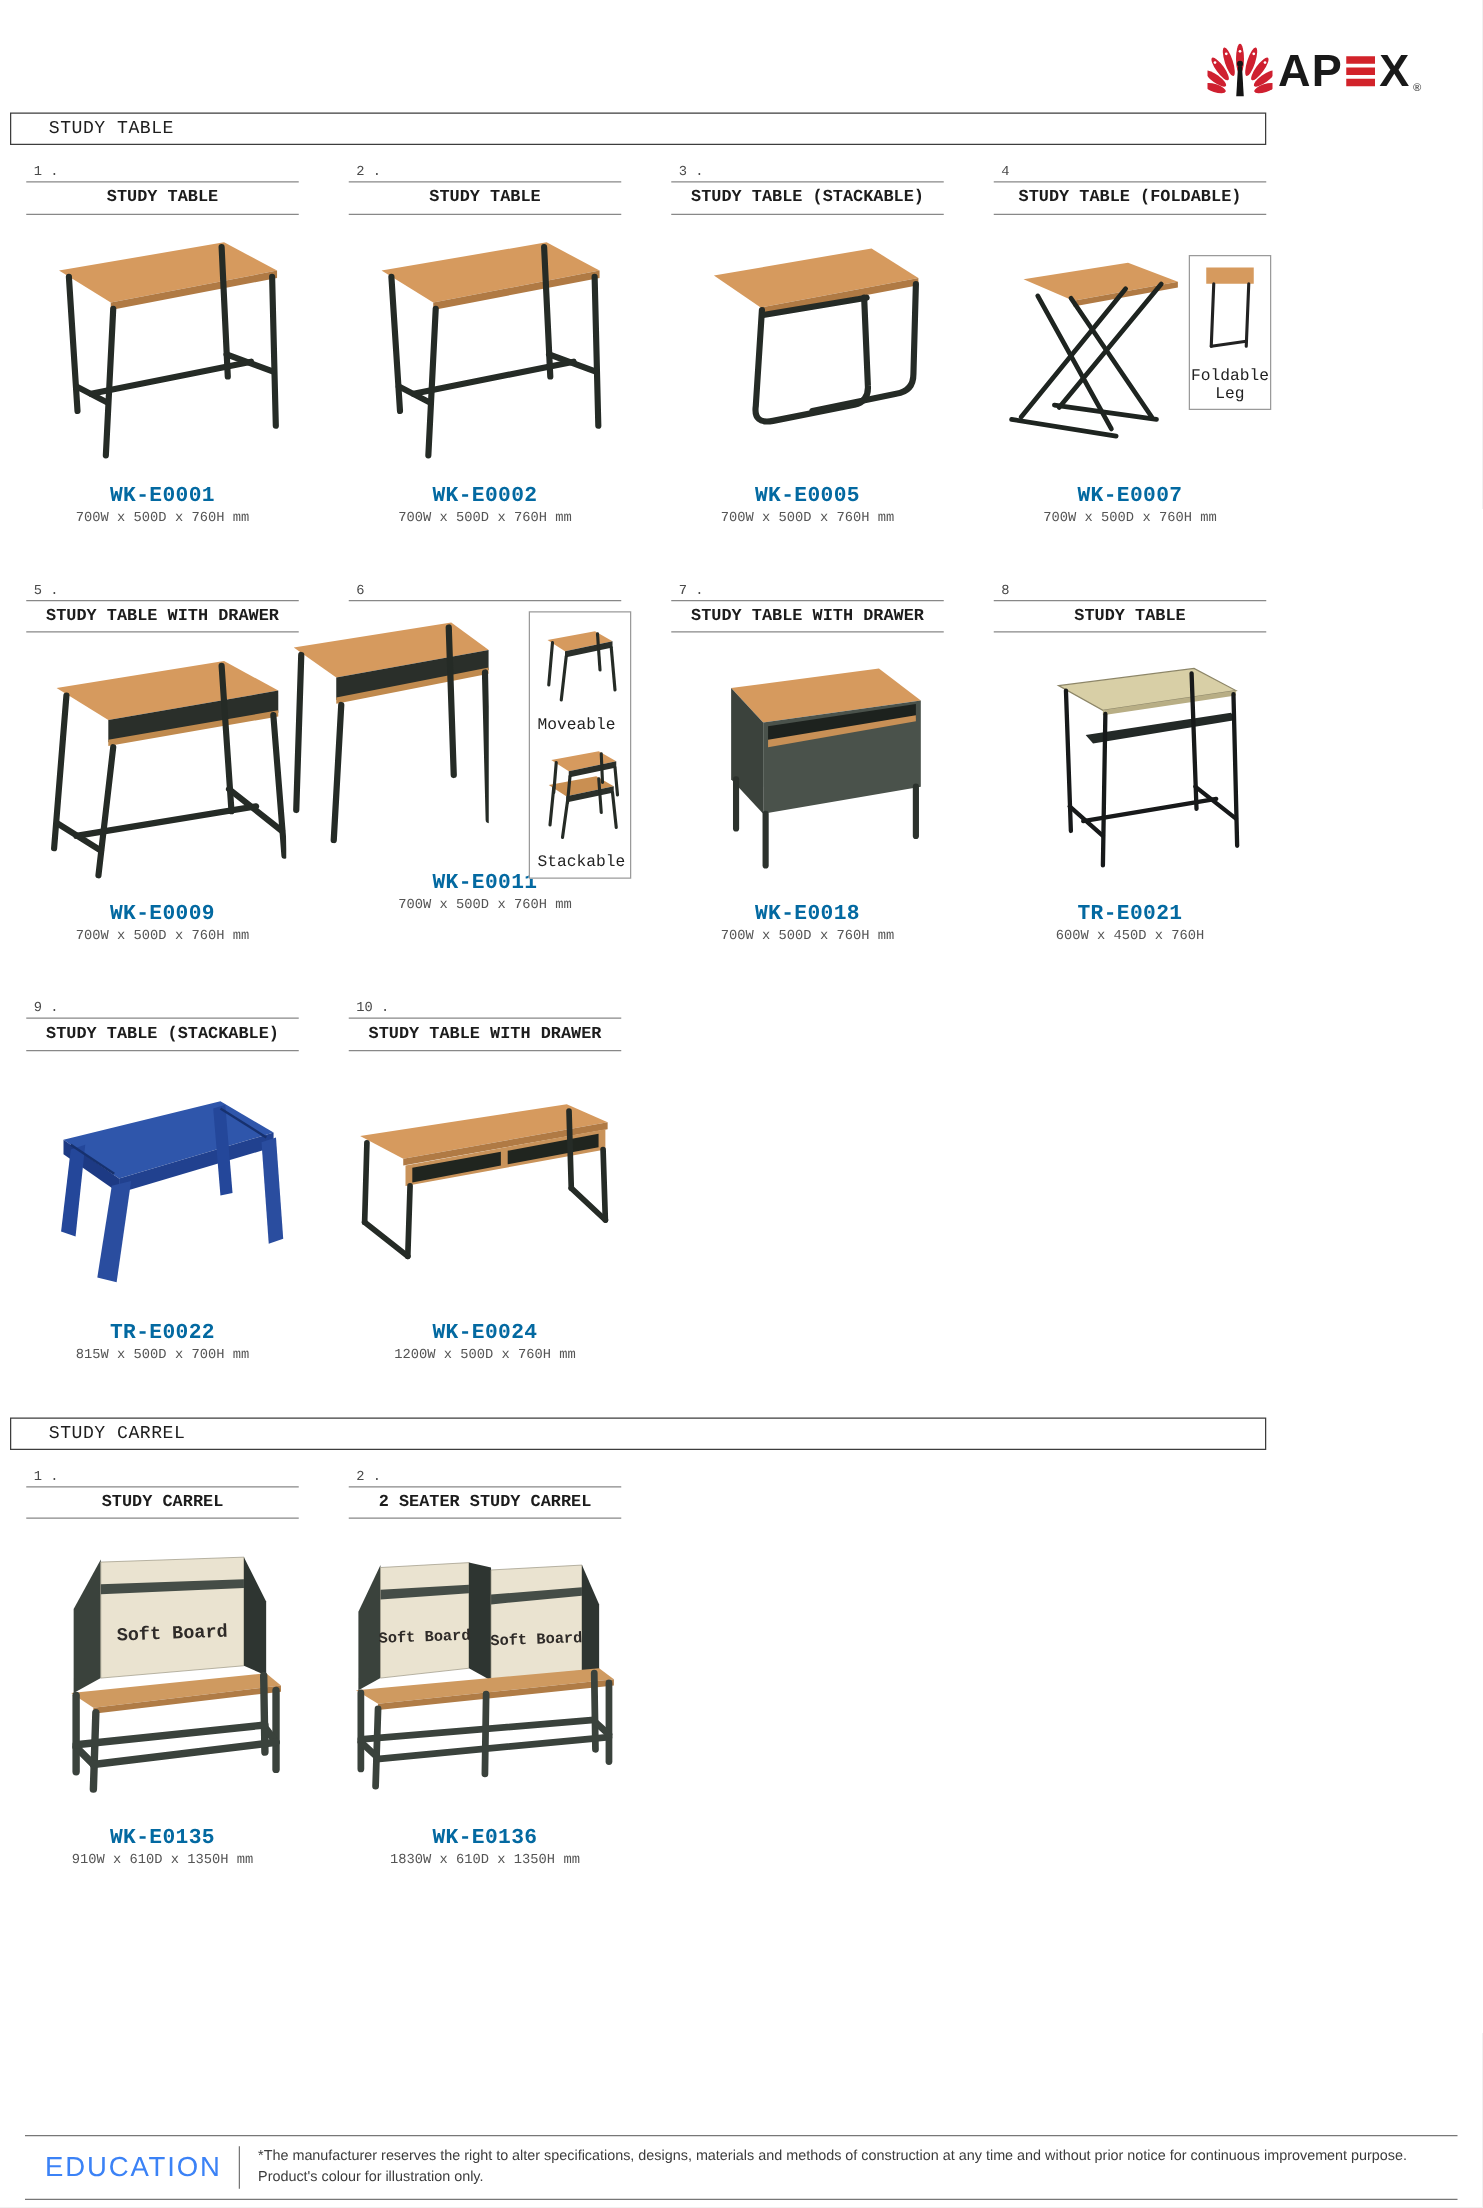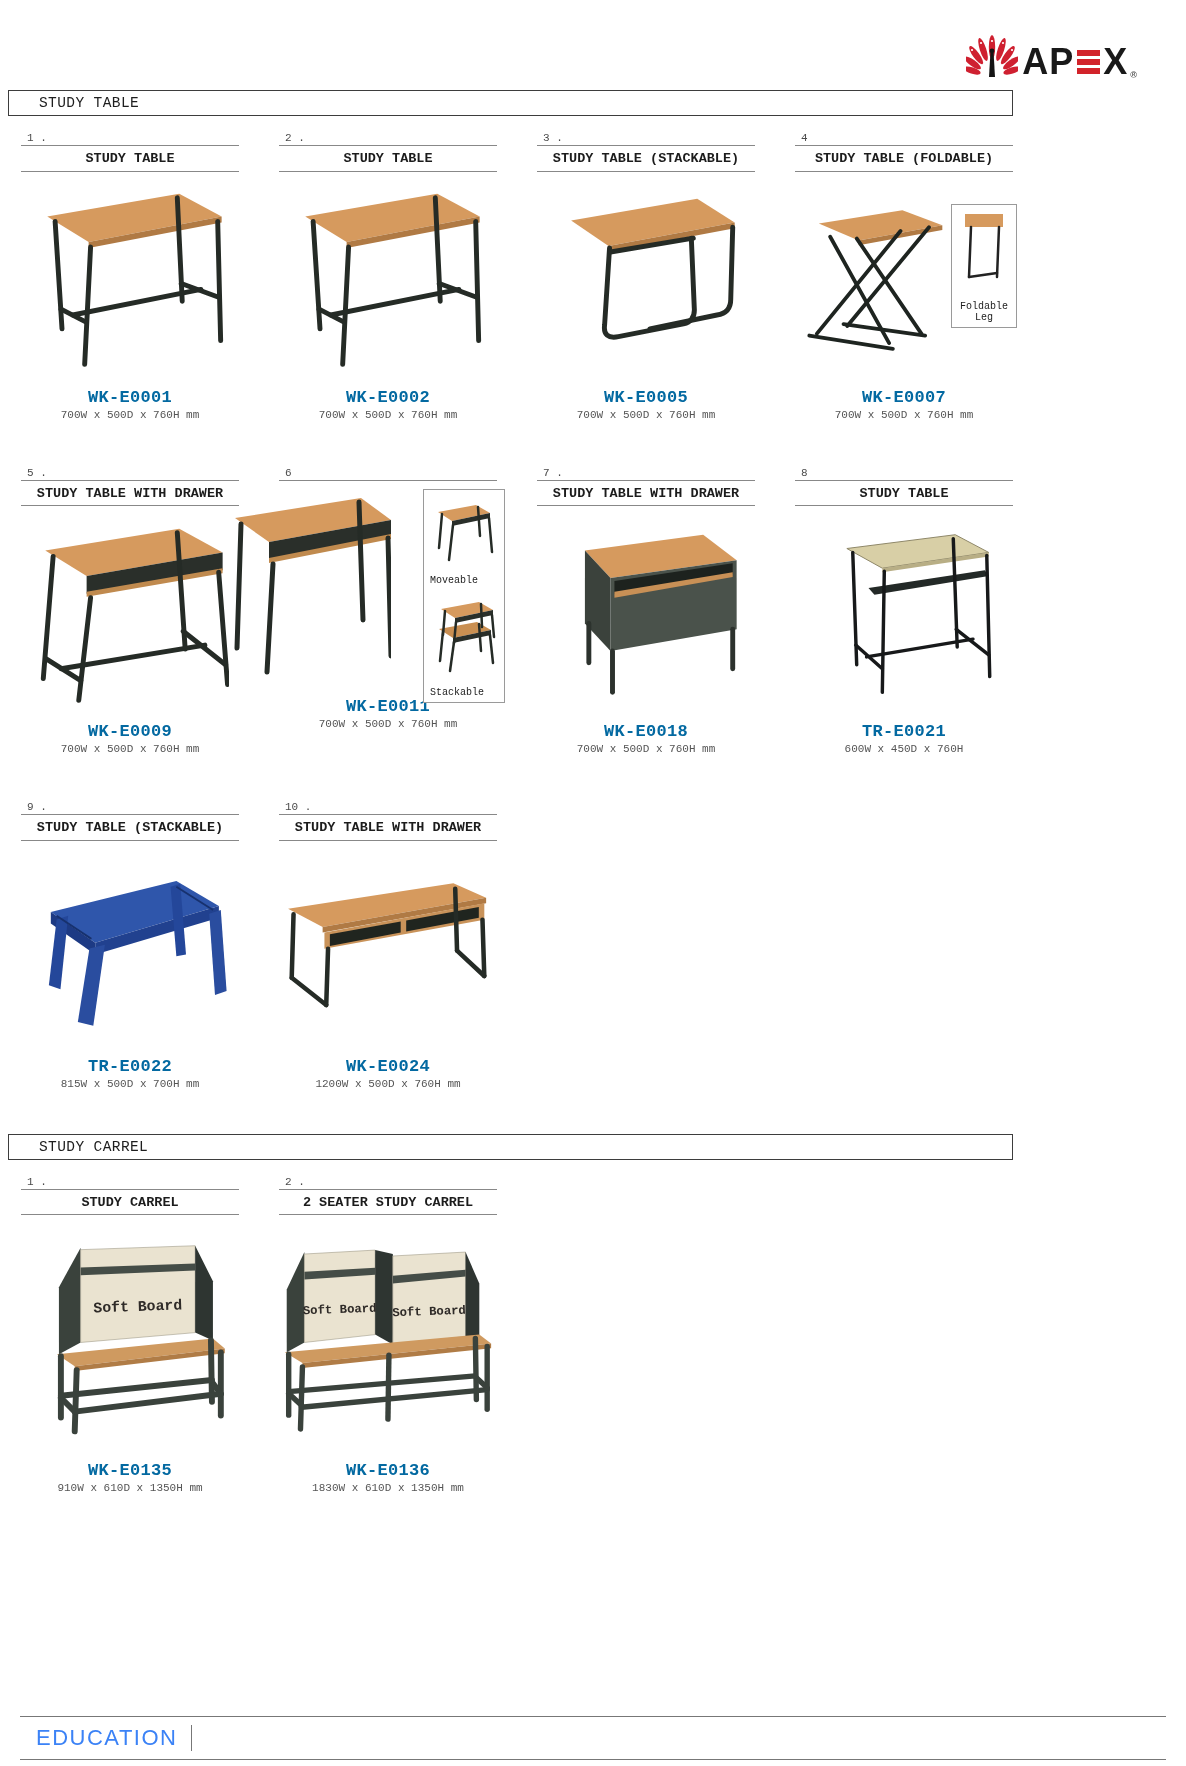--- a/index.html
+++ b/index.html
@@ -1,19 +1,19 @@
 <!DOCTYPE html>
 <html><head>
 <meta charset="utf-8">
 <style>
   html,body{margin:0;padding:0;background:#e8e8e8;}
   .page{position:relative;width:1186px;height:1766px;background:#ffffff;margin:0 auto;
         font-family:"Liberation Sans",sans-serif;color:#222;overflow:hidden;}
   
-  .brand{position:absolute;top:34px;right:48px;display:flex;align-items:flex-end;gap:4px;}
+  .brand{position:absolute;top:34px;right:48px;display:flex;align-items:center;gap:4px;}
   .brand svg{display:block;}
   .wordmark{display:flex;align-items:center;font-weight:bold;font-size:36px;
             letter-spacing:1px;color:#191919;line-height:1;}
   .ebar{display:inline-flex;flex-direction:column;gap:3px;margin:0 3px;}
   .ebar i{display:block;width:23px;height:6px;background:#d2232a;}
   .reg{font-size:9px;color:#555;margin-left:2px;align-self:flex-end;}
   
   .content{position:absolute;top:90px;left:8px;width:1005px;font-family:Liberation Mono, monospace;}
   .section-bar{border:1.5px solid #3d3d3d;padding:4px 0 4px 30px;font-size:14.5px;
                letter-spacing:.4px;color:#1e1e1e;background:#fff;}
@@ -26,21 +26,21 @@
              padding:4px 2px 3px;border-bottom:1.4px solid #888;line-height:1.3;}
   .card-art{position:relative;height:208px;display:flex;align-items:center;justify-content:center;margin-top:6px;}
   .carrel .card-art{height:238px;}
   .card-code{text-align:center;font-weight:bold;font-size:17px;color:#0369a1;margin-top:2px;letter-spacing:.3px;}
   .card-dims{text-align:center;font-size:11px;color:#555;margin-top:2px;}
   
   .inset{position:absolute;border:1px solid #9a9a9a;background:#fff;display:flex;
          flex-direction:column;align-items:center;}
   .inset-fold{right:-4px;top:26px;width:60px;height:112px;justify-content:space-between;padding:6px 2px 4px;}
   .inset-stack{right:-8px;top:2px;width:76px;height:204px;justify-content:space-between;padding:4px 2px;}
-  .inset-cap{font-size:10px;color:#222;text-align:center;line-height:1.1;}
+  .inset-cap{font-size:13px;color:#222;text-align:center;line-height:1.1;}
   .inset-stack .inset-cap{align-self:flex-start;padding-left:4px;}
   
   .footer{position:absolute;left:20px;right:20px;bottom:6px;border-top:1px solid #777;
           border-bottom:1px solid #777;display:flex;align-items:center;gap:14px;padding:8px 0;}
   .footer-cat{font-size:22px;letter-spacing:1.5px;color:#3b82f6;padding-left:16px;white-space:nowrap;}
   .footer-div{width:1px;align-self:stretch;background:#777;}
   .footer-text{font-size:11.5px;color:#3c3c3c;line-height:1.5;max-width:945px;}
 </style>
 </head>
 <body>
@@ -414,15 +414,16 @@
 </div>
     <div class="card-code">WK-E0136</div>
     <div class="card-dims">1830W x 610D x 1350H mm</div>
   </div>
 </div>
     </div>
 
   <div class="footer">
     <div class="footer-cat">EDUCATION</div>
     <div class="footer-div"></div>
+    <div class="footer-text">*The manufacturer reserves the right to alter specifications, designs, materials and methods of construction at any time and without prior notice for continuous improvement purpose. Product's colour for illustration only.</div>
   </div>
 
 </div>
 
 </body></html>

